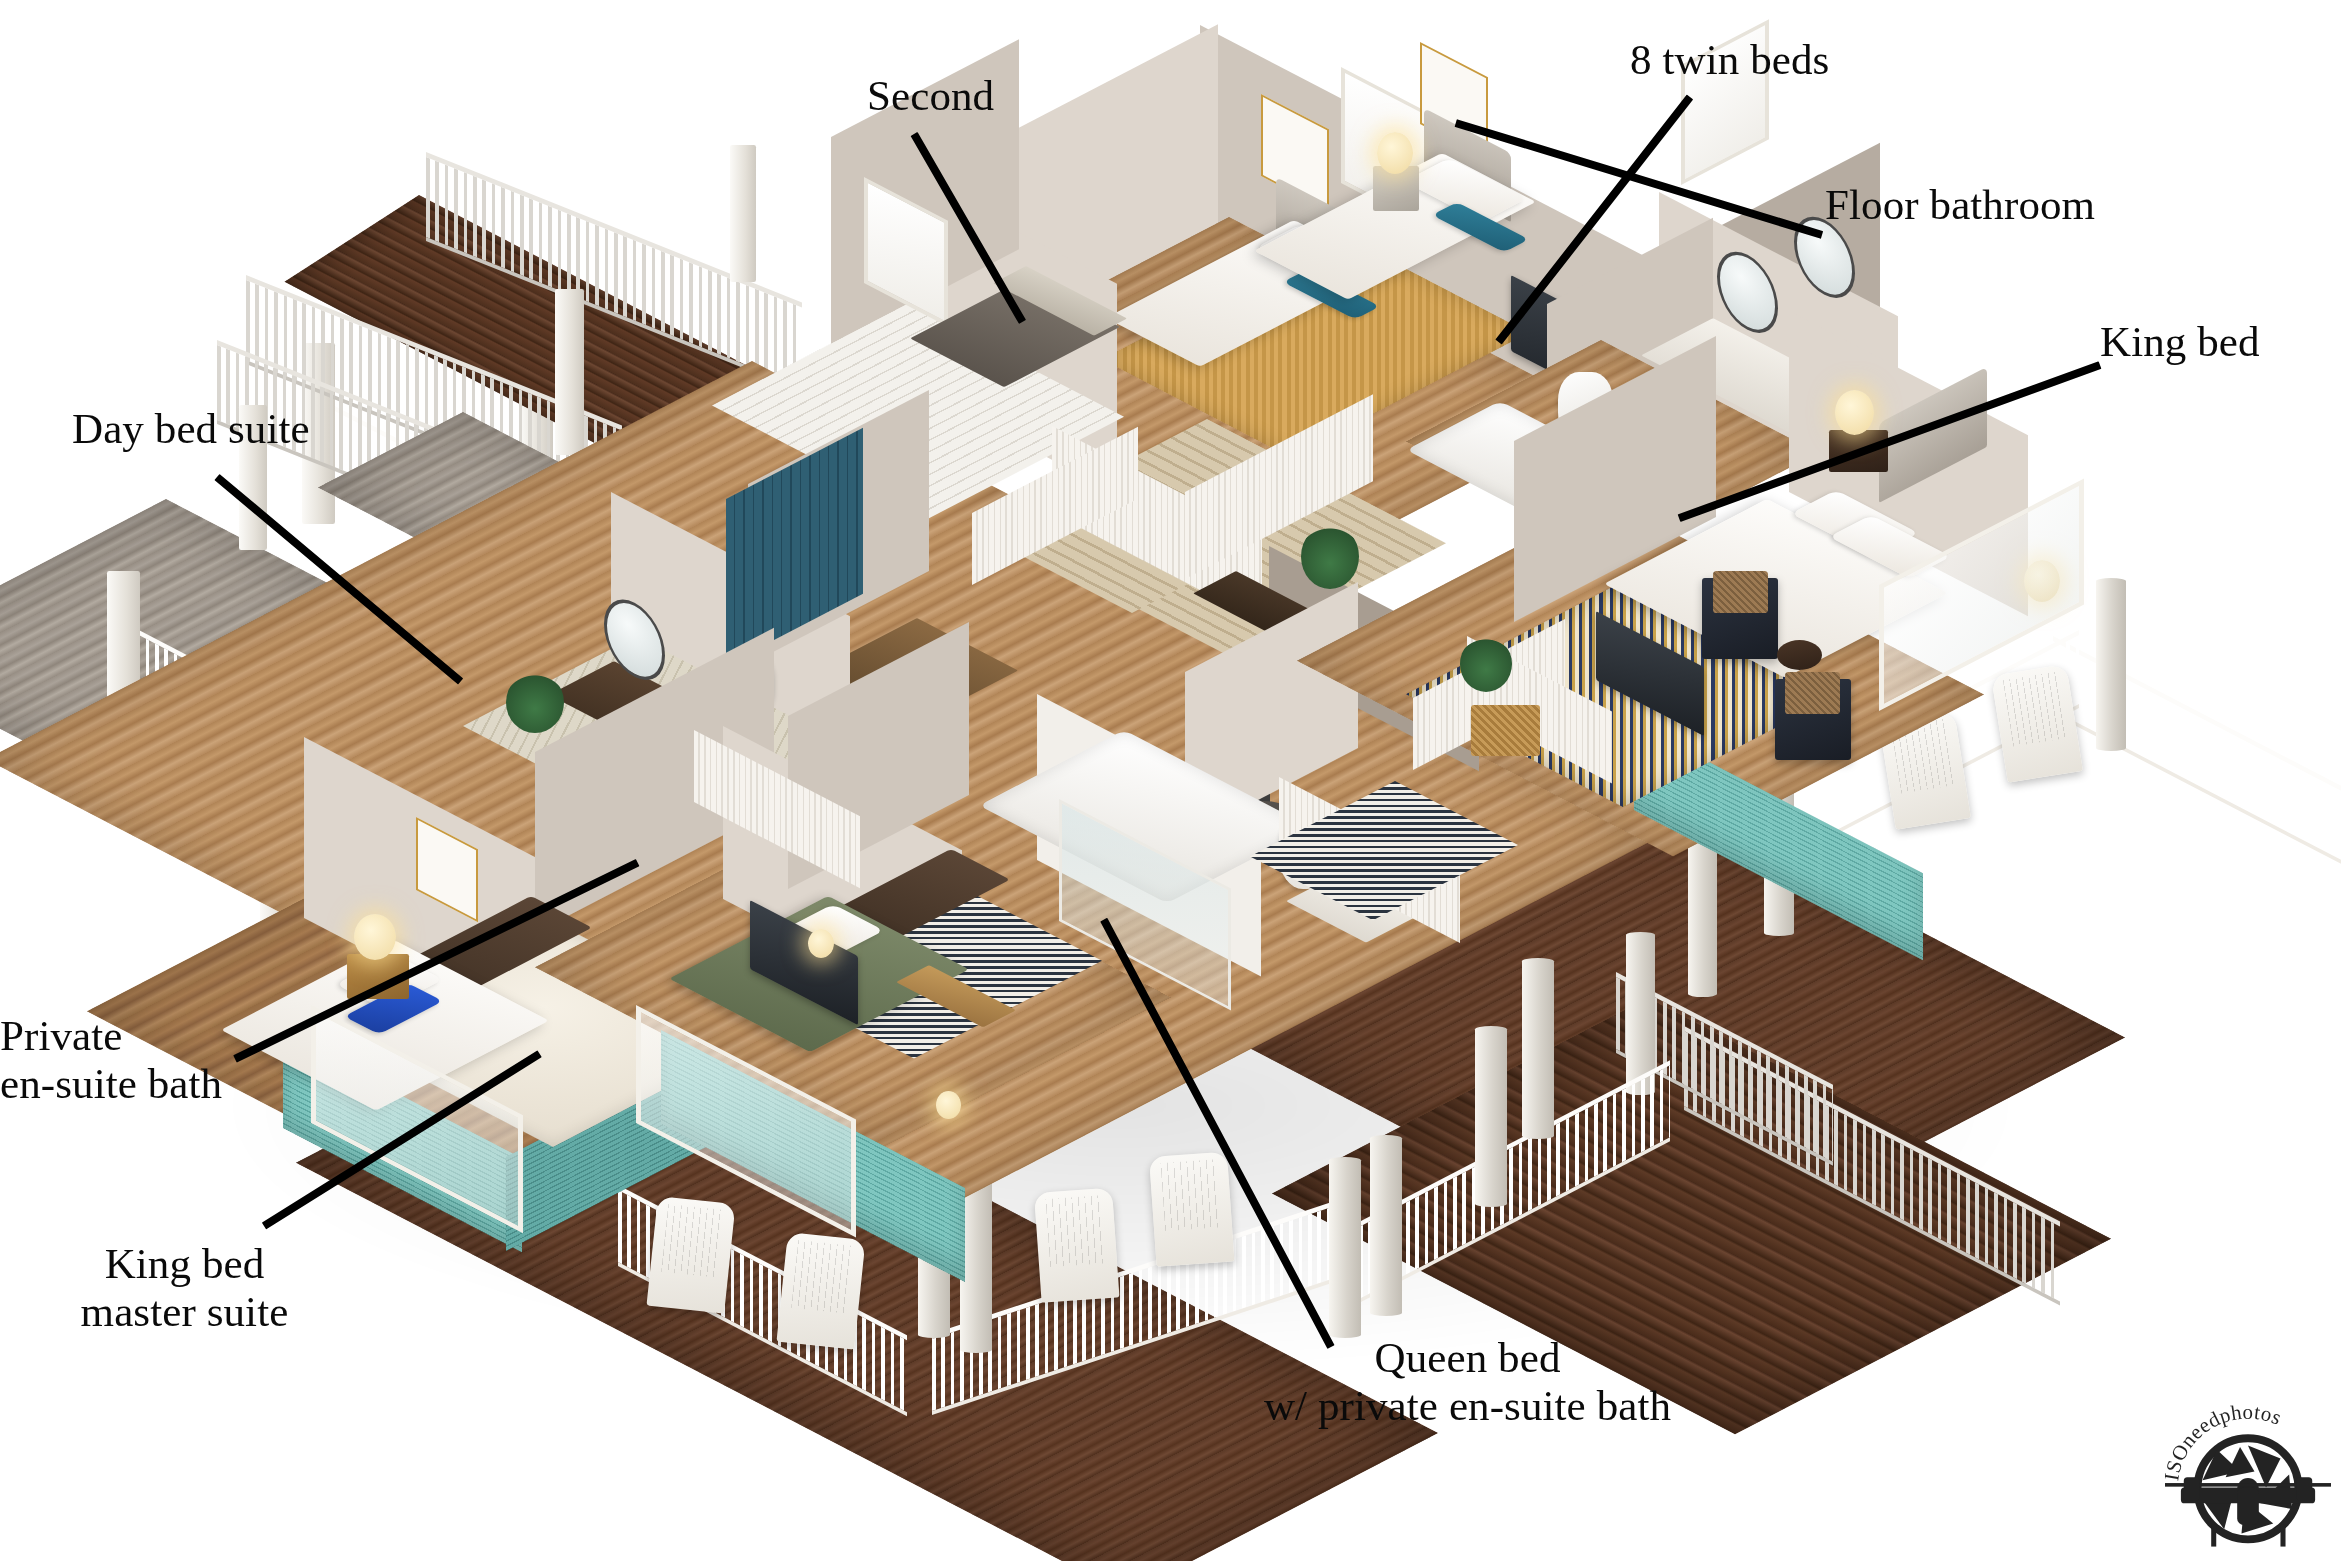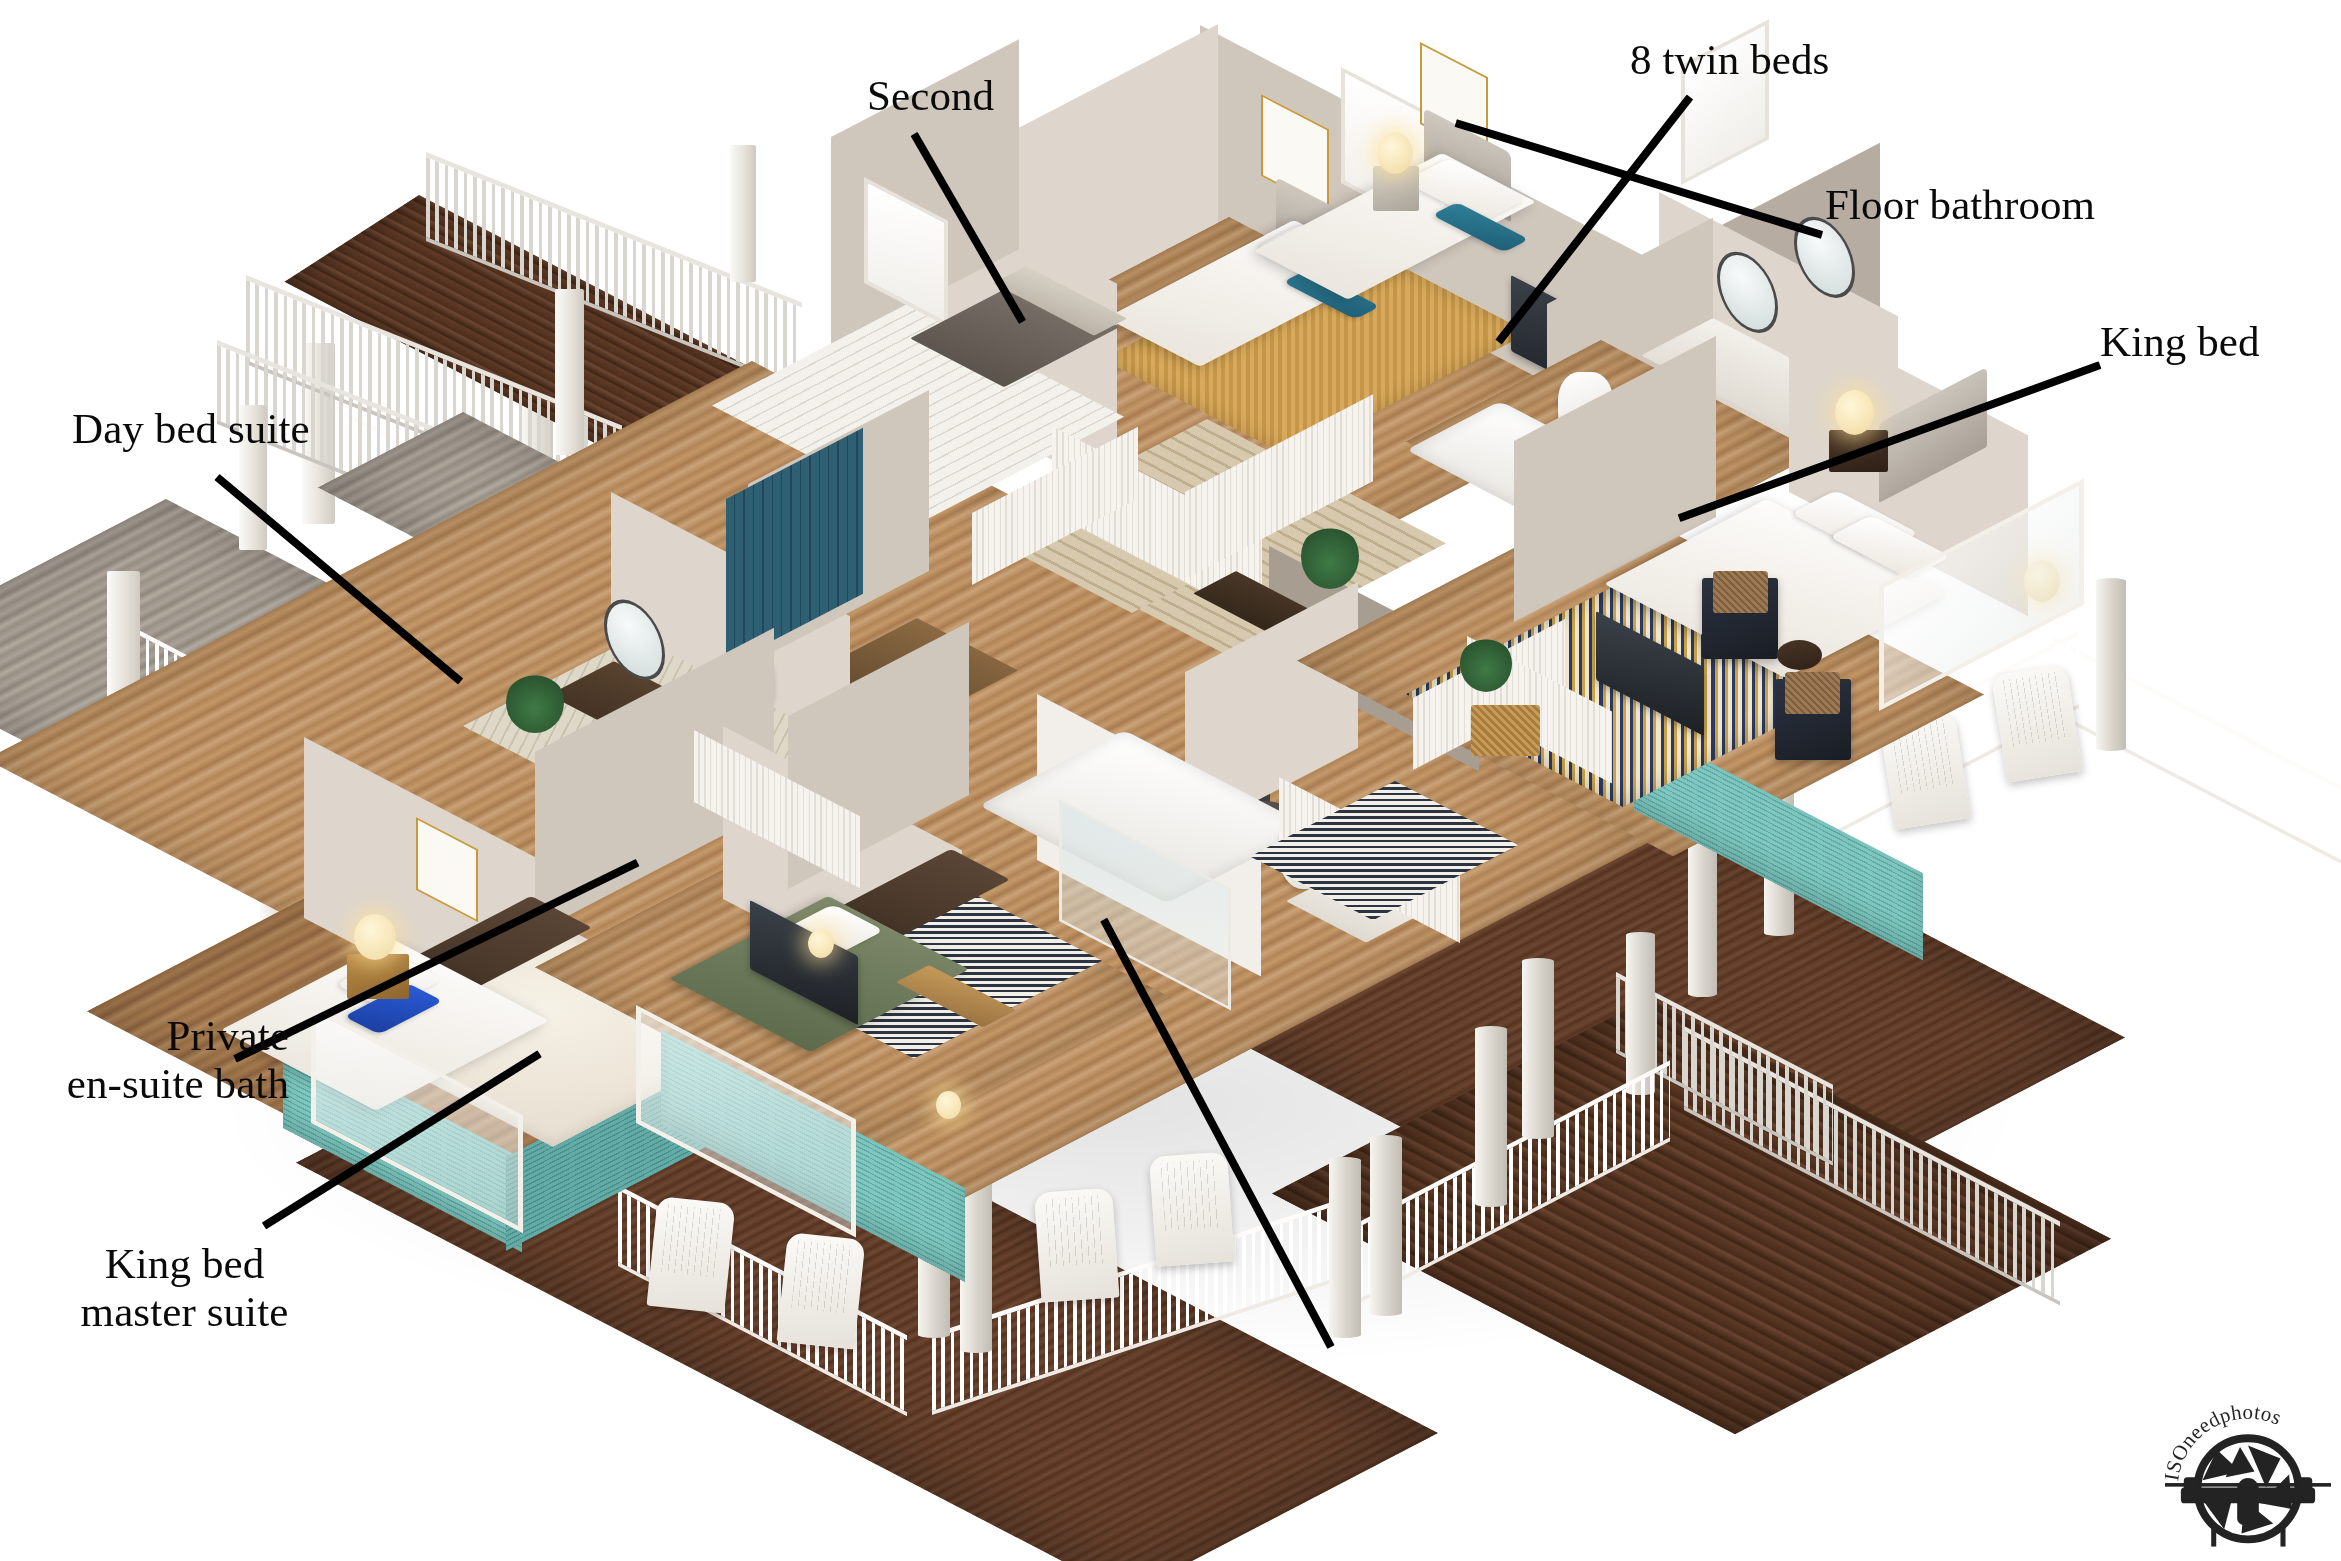--- a/index.html
+++ b/index.html
@@ -10,21 +10,21 @@
   }
 
   
   .label{
     position:absolute;color:#0a0a0a;
     font-family:"Liberation Serif","DejaVu Serif",serif;
     font-size:43px;line-height:1.12;white-space:pre-line;
     letter-spacing:0.1px;
   }
   .label.c{text-align:center;}
-  .label.r{text-align:right;}
+  .label.r{text-align:left;}
   .label.l{text-align:left;}
 
   
   .leader{position:absolute;background:#000;transform-origin:0 50%;height:8px;border-radius:0.7px;}
 
   
   #floor-title{
     position:absolute;left:29px;top:1438px;
     font-family:"Liberation Serif","DejaVu Serif",serif;
     font-size:69px;color:#111;letter-spacing:0.4px;
@@ -414,20 +414,22 @@
   <div class="label l" style="left:1825px;top:181px;">Floor bathroom</div>
 
   <div class="label l" style="left:2100px;top:318px;">King bed</div>
 
   <div class="label r" style="left:0px;top:1012px;width:289px;">Private
 en-suite bath</div>
 
   <div class="label c" style="left:40px;top:1240px;width:289px;">King bed
 master suite</div>
 
+  <div class="label c" style="left:1229px;top:1334px;width:477px;">Queen bed
+w/ private en-suite bath</div>
 
 
   <div id="watermark">
     <svg viewBox="0 0 230 210" xmlns="http://www.w3.org/2000/svg" aria-hidden="true">
       <defs>
         <path id="wmArc" d="M 18,128 A 92,92 0 0 1 212,112" fill="none"></path>
       </defs>
 
       <circle cx="115" cy="120" r="70" fill="none" stroke="#111" stroke-width="11"></circle>
 

